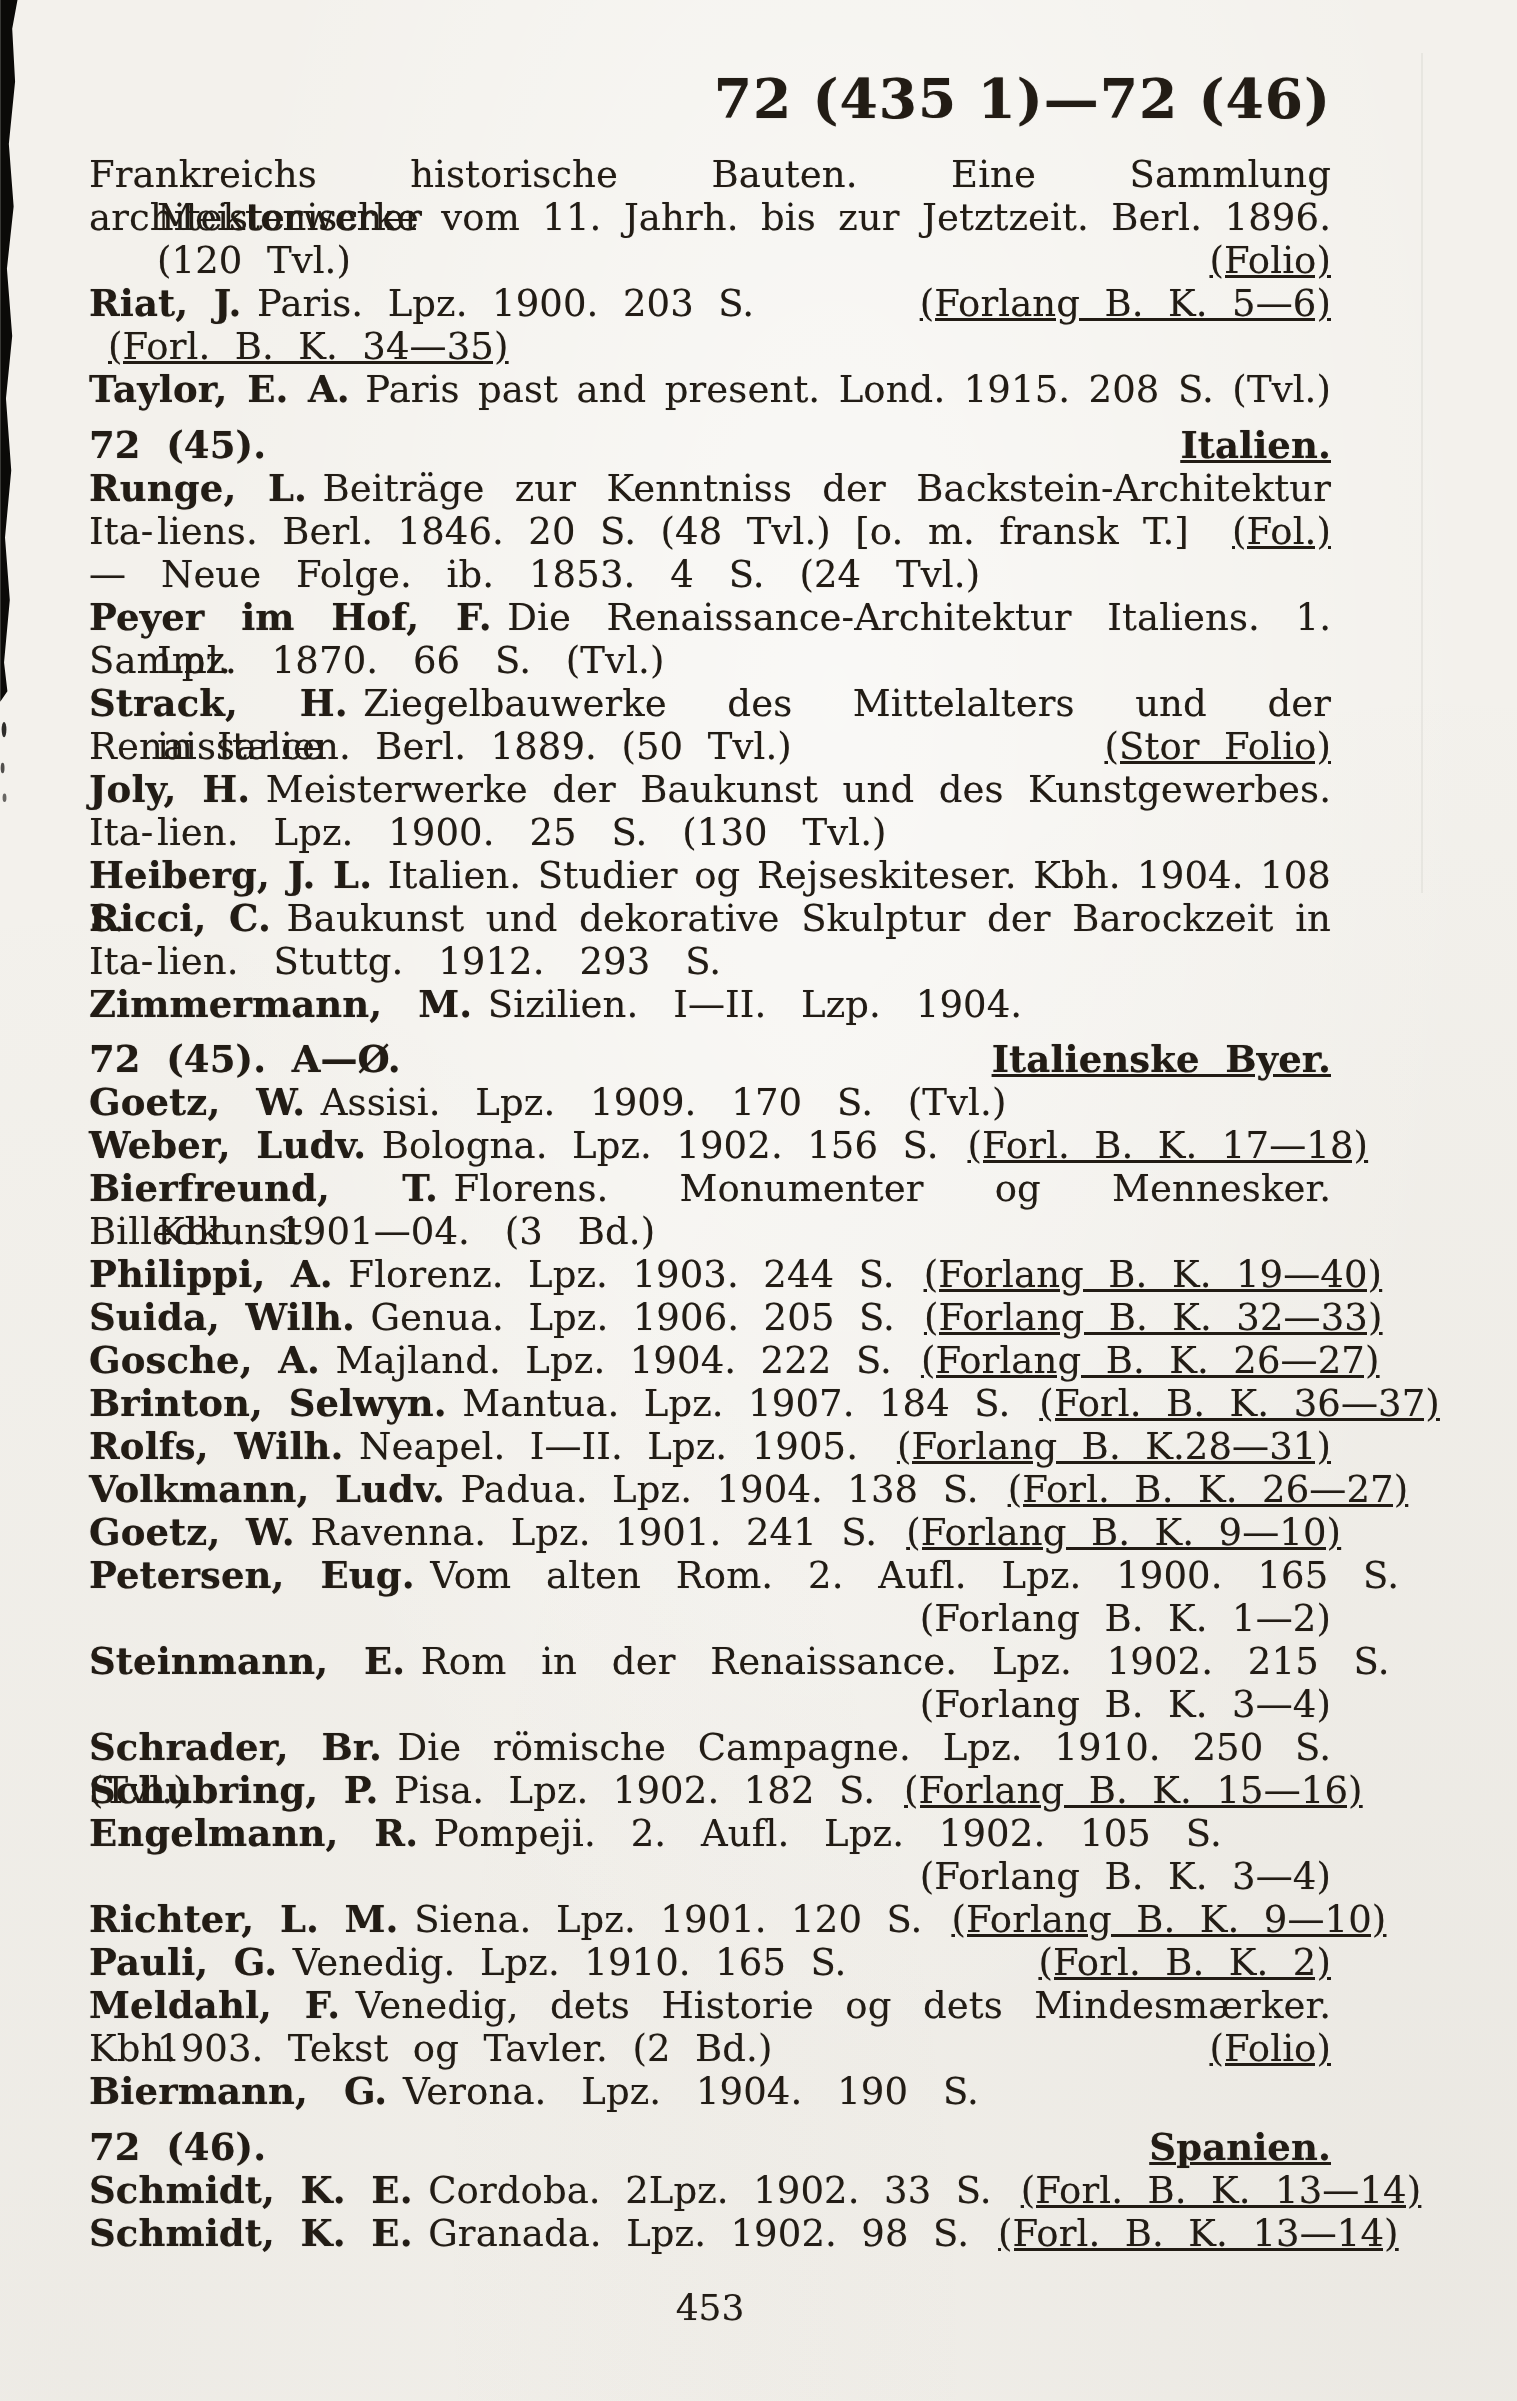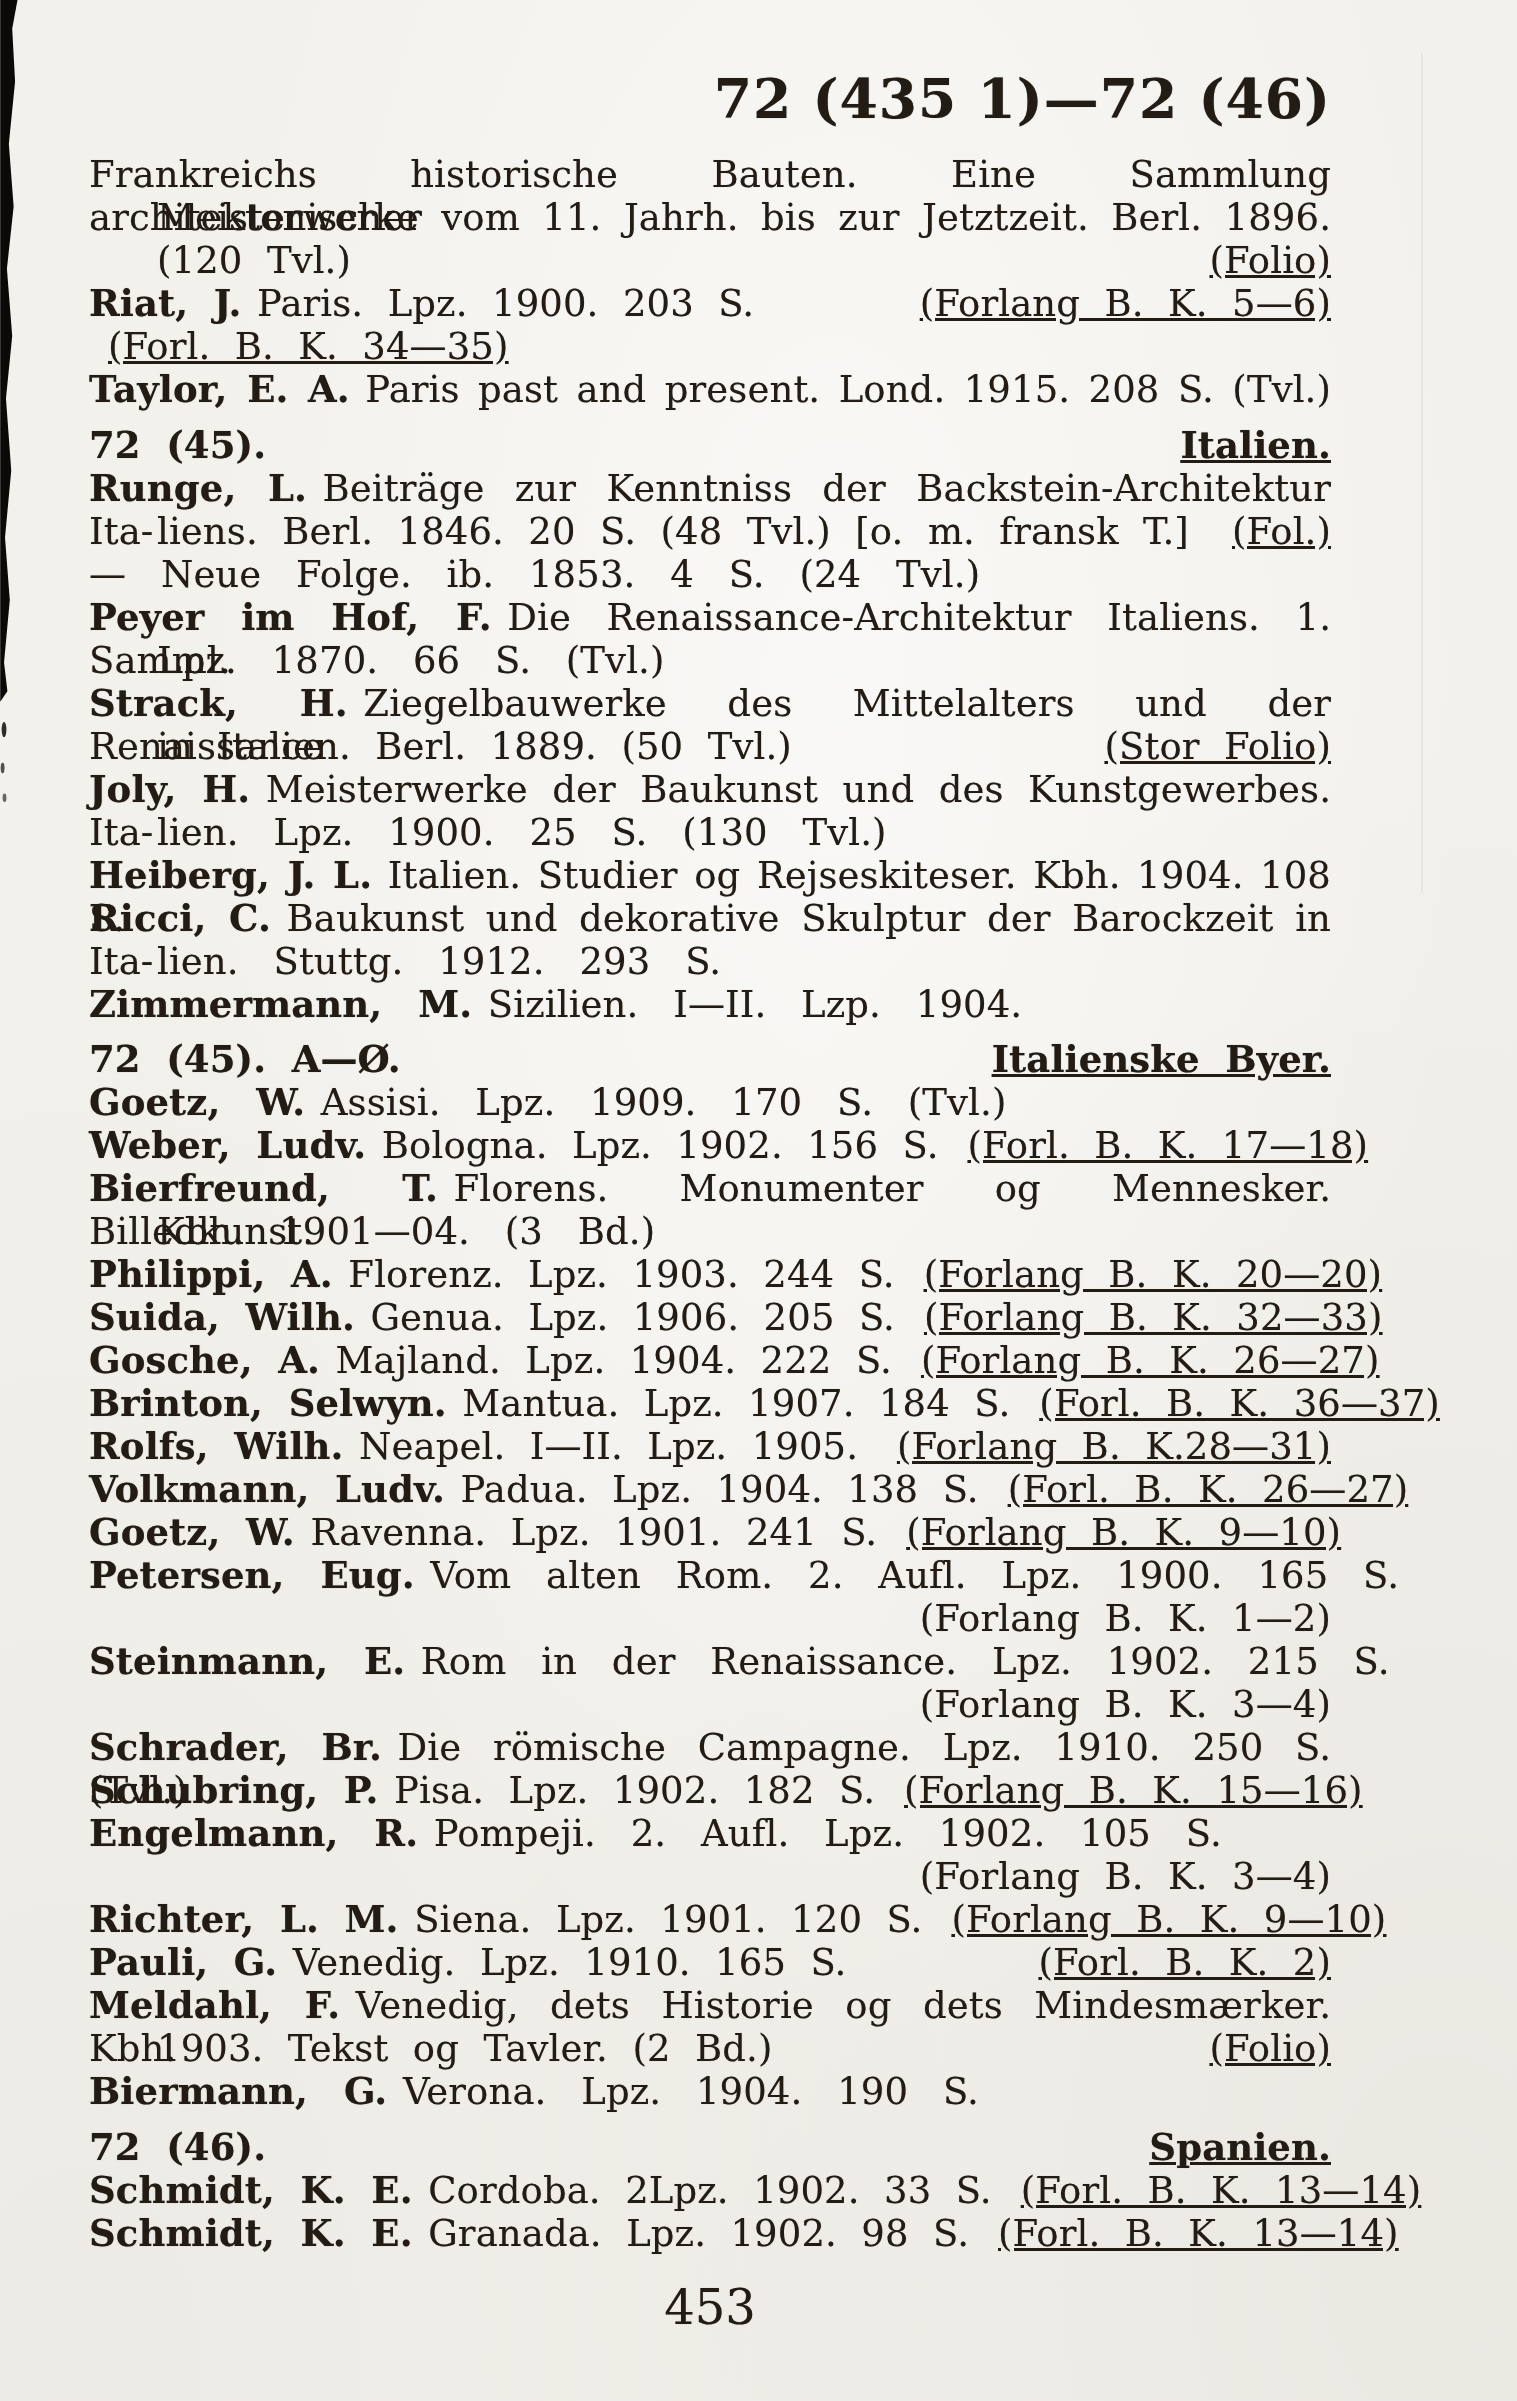--- a/index.html
+++ b/index.html
@@ -45,21 +45,21 @@
   .line.wide { word-spacing:0.62em; }
   .line.indent { padding-left:68px; }
   .line.section { margin-top:12.5px; font-weight:bold; text-shadow:0 0 0.8px rgba(20,14,8,0.55); }
   .line.flex { display:flex; justify-content:space-between;gap:10px; }
   .line.flex .left { white-space:nowrap; }
   .line.flex .right { white-space:nowrap; flex-shrink:0; padding-left:19px;text-decoration:underline; }
   .line.right-only { text-align:right; }
   b.name { font-weight:bold; margin-right:0.42em; text-shadow:0 0 0.8px rgba(20,14,8,0.5); }
   .pagenum {
     margin-top:31px; text-align:center;
-    font-size:48px; line-height:43px;
+    font-size:36px; line-height:43px;
   }
 </style>
 </head>
 <body>
 
 <div class="paper-texture"></div>
 
 <svg class="edge-artifact" width="34" height="816" viewBox="0 0 70 1700" aria-hidden="true">
   <polygon fill="#0b0a08" points="0,0 36,0 25,60 31,170 18,300 28,430 14,560 25,700 12,830 23,980 10,1120 20,1250 8,1380 15,1440 0,1462"></polygon>
   <ellipse cx="8" cy="1520" rx="5" ry="16" fill="#0b0a08" fill-opacity="0.85"></ellipse>
@@ -115,21 +115,21 @@
       </div>
       <div class="line wide"><b class="name">Goetz, W.</b><span>Assisi. Lpz. 1909. 170 S. (Tvl.)</span></div>
       <div class="line flex">
         <span class="left"><b class="name">Weber, Ludv.</b><span>Bologna. Lpz. 1902. 156 S.</span></span>
         <span class="right">(Forl. B. K. 17—18)</span>
       </div>
       <div class="line justify"><b class="name">Bierfreund, T.</b><span>Florens. Monumenter og Mennesker. Billedkunst.</span></div>
       <div class="line wide indent"><span>Kbh. 1901—04. (3 Bd.)</span></div>
       <div class="line flex">
         <span class="left"><b class="name">Philippi, A.</b><span>Florenz. Lpz. 1903. 244 S.</span></span>
-        <span class="right">(Forlang B. K. 20—20)</span>
+        <span class="right">(Forlang B. K. 19—40)</span>
       </div>
       <div class="line flex">
         <span class="left"><b class="name">Suida, Wilh.</b><span>Genua. Lpz. 1906. 205 S.</span></span>
         <span class="right">(Forlang B. K. 32—33)</span>
       </div>
       <div class="line flex">
         <span class="left"><b class="name">Gosche, A.</b><span>Majland. Lpz. 1904. 222 S.</span></span>
         <span class="right">(Forlang B. K. 26—27)</span>
       </div>
       <div class="line flex">

